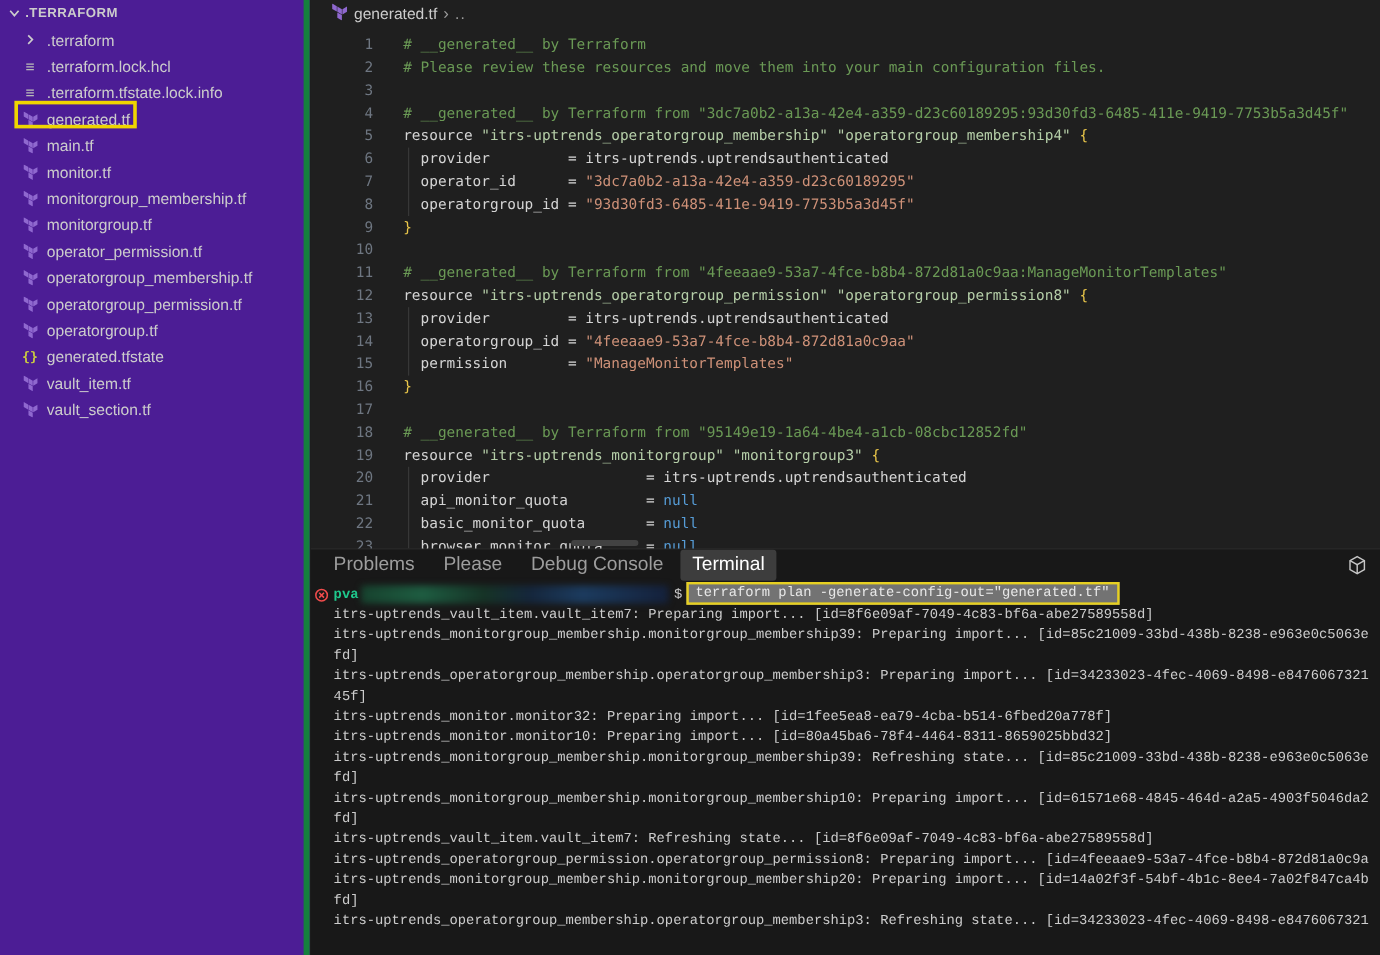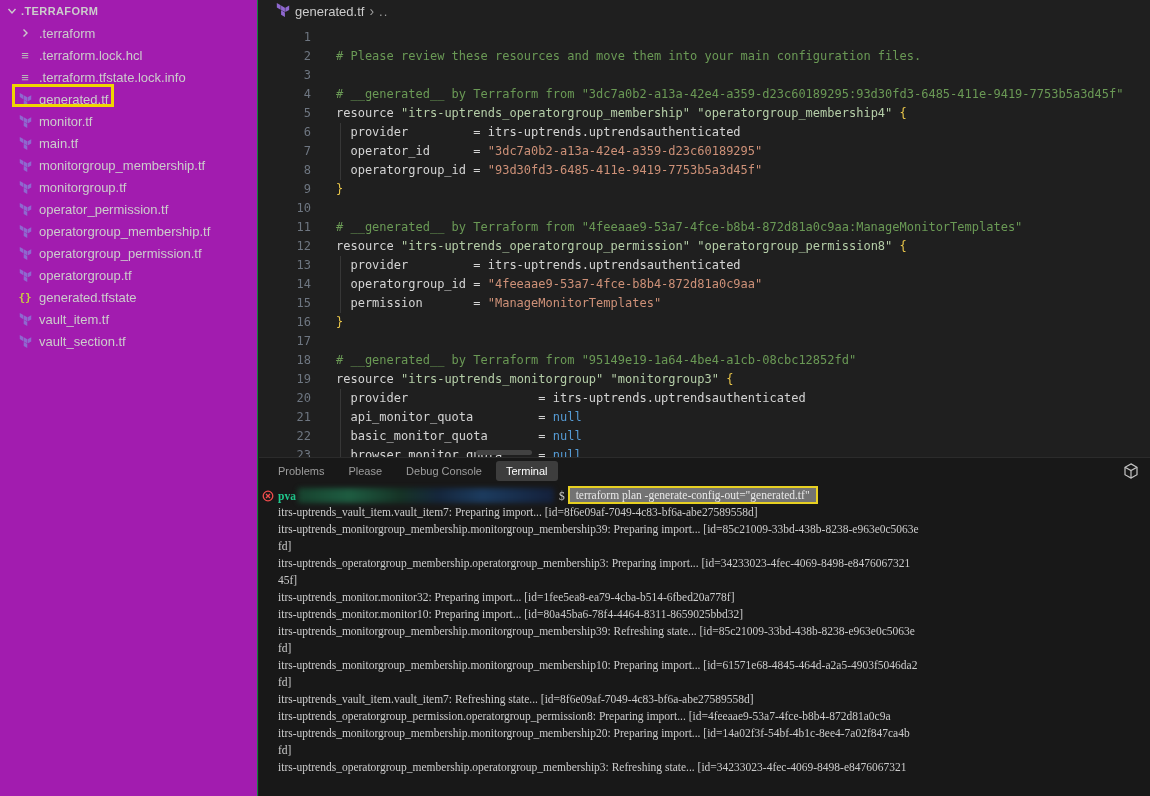--- a/index.html
+++ b/index.html
@@ -5,21 +5,21 @@
   * { margin:0; padding:0; box-sizing:border-box; }
   html,body { background:#111; }
   #app {
     position:relative; width:1150px; height:796px; overflow:hidden;
     background:#1f1f1f; font-family:"Liberation Sans", sans-serif;
     color:#cccccc; cursor:default;
   }
   
   #sidebar {
     position:absolute; left:0; top:0; width:258px; height:796px;
-    background:#a21caf; border-right:1px solid #15803d;text-align:right;
+    background:#4c1d95; border-right:5px solid #15803d;text-align:right;
   }
   .explorer-header {
     height:22px; display:flex; align-items:center; padding-left:4px;
     font-size:11px; font-weight:bold; letter-spacing:.4px; color:#cccccc;
   }
   .explorer-header .chev { width:16px; height:16px; display:flex; align-items:center; justify-content:center; margin-right:1px; }
   .tree { padding-top:0px; }
   .tree-item {
     height:22px; display:flex; align-items:center; padding-left:16px;
     font-size:13px; color:#cccccc; white-space:nowrap;
@@ -59,24 +59,24 @@
   #hscroll-thumb {
     position:absolute; left:217px; top:450px; width:56px; height:5px;
     background:#424242; border-radius:3px;
   }
   
   #panel {
     position:absolute; left:259px; top:458px; width:891px; height:338px;
     background:#181818; overflow:hidden;
   }
   .panel-tabs { height:26px; display:flex; align-items:center; padding-left:19px; gap:24px; position:relative; }
-  .ptab { font-size:11px; color:#9d9d9d; padding:4px 0; }
+  .ptab { font-size:16px; color:#9d9d9d; padding:4px 0; }
   .ptab.active { background:#3d3d3d; color:#ffffff; border-radius:3px; padding:4px 10px; margin:12px -10px; }
   .panel-action { position:absolute; right:10px; top:4px; width:18px; height:18px; }
-  #term { position:relative; padding:3px 0 0 19px; font-family:Liberation Serif, serif; font-size:11.5px; color:#cccccc; }
+  #term { position:relative; padding:3px 0 0 19px; font-family:Liberation Mono, monospace; font-size:11.5px; color:#cccccc; }
   .trow { height:17px; line-height:17px; white-space:pre; overflow:hidden; }
   .prompt-row { display:flex; align-items:center; height:17px; position:relative; }
   .cmd-fail-icon { position:absolute; left:-16px; top:3px; width:12px; height:12px; }
   .prompt-user { color:#1fc98d; font-weight:bold; }
   .redaction {
     width:256px; height:15px; margin:0 5px 0 2px; border-radius:2px;
     background:linear-gradient(90deg,#17422e 0%,#1e5c41 20%,#163326 40%,#15263c 55%,#1c3b5e 72%,#14203a 100%);
     filter:blur(2.5px);
   }
   .prompt-symbol { color:#cccccc; margin-right:3px; }
@@ -133,34 +133,34 @@
           <span class="ticon">
             <svg width="13" height="13" viewBox="0 0 24 24">
               <g fill="#8f68cf">
                 <path d="M1.44 0v7.575l6.56 3.79V3.787z"></path>
                 <path d="M22.56 4.227l-6.56 3.79v7.574l6.56-3.788z"></path>
                 <path d="M8.72 4.23v7.575l6.56 3.787V8.018z"></path>
                 <path d="M8.72 12.635v7.575L15.28 24v-7.578z"></path>
               </g>
             </svg>
           </span>
+          <span>main.tf</span>
+        </div>
+        <div class="tree-item">
+          <span class="ticon">
+            <svg width="13" height="13" viewBox="0 0 24 24">
+              <g fill="#8f68cf">
+                <path d="M1.44 0v7.575l6.56 3.79V3.787z"></path>
+                <path d="M22.56 4.227l-6.56 3.79v7.574l6.56-3.788z"></path>
+                <path d="M8.72 4.23v7.575l6.56 3.787V8.018z"></path>
+                <path d="M8.72 12.635v7.575L15.28 24v-7.578z"></path>
+              </g>
+            </svg>
+          </span>
           <span>monitor.tf</span>
-        </div>
-        <div class="tree-item">
-          <span class="ticon">
-            <svg width="13" height="13" viewBox="0 0 24 24">
-              <g fill="#8f68cf">
-                <path d="M1.44 0v7.575l6.56 3.79V3.787z"></path>
-                <path d="M22.56 4.227l-6.56 3.79v7.574l6.56-3.788z"></path>
-                <path d="M8.72 4.23v7.575l6.56 3.787V8.018z"></path>
-                <path d="M8.72 12.635v7.575L15.28 24v-7.578z"></path>
-              </g>
-            </svg>
-          </span>
-          <span>main.tf</span>
         </div>
         <div class="tree-item">
           <span class="ticon">
             <svg width="13" height="13" viewBox="0 0 24 24">
               <g fill="#8f68cf">
                 <path d="M1.44 0v7.575l6.56 3.79V3.787z"></path>
                 <path d="M22.56 4.227l-6.56 3.79v7.574l6.56-3.788z"></path>
                 <path d="M8.72 4.23v7.575l6.56 3.787V8.018z"></path>
                 <path d="M8.72 12.635v7.575L15.28 24v-7.578z"></path>
               </g>
@@ -275,21 +275,21 @@
               <path d="M22.56 4.227l-6.56 3.79v7.574l6.56-3.788z"></path>
               <path d="M8.72 4.23v7.575l6.56 3.787V8.018z"></path>
               <path d="M8.72 12.635v7.575L15.28 24v-7.578z"></path>
             </g>
           </svg></span>
       <span>generated.tf</span>
       <span class="sep">›</span>
       <span class="more">..</span>
     </div>
     <div id="code">
-        <div class="cline"><span class="ln">1</span></div>
+        <div class="cline"><span class="ln">1</span><span class="ctext"><span class="cm"># __generated__ by Terraform</span></span></div>
         <div class="cline"><span class="ln">2</span><span class="ctext"><span class="cm"># Please review these resources and move them into your main configuration files.</span></span></div>
         <div class="cline"><span class="ln">3</span><span class="ctext"></span></div>
         <div class="cline"><span class="ln">4</span><span class="ctext"><span class="cm"># __generated__ by Terraform from "3dc7a0b2-a13a-42e4-a359-d23c60189295:93d30fd3-6485-411e-9419-7753b5a3d45f"</span></span></div>
         <div class="cline"><span class="ln">5</span><span class="ctext"><span class="df">resource </span><span class="res">"itrs-uptrends_operatorgroup_membership"</span><span class="df"> </span><span class="res">"operatorgroup_membership4"</span><span class="df"> </span><span class="br">{</span></span></div>
         <div class="cline"><span class="ln">6</span><span class="ctext"><span class="df">  provider         = itrs-uptrends.uptrendsauthenticated</span></span></div>
         <div class="cline"><span class="ln">7</span><span class="ctext"><span class="df">  operator_id      = </span><span class="str">"3dc7a0b2-a13a-42e4-a359-d23c60189295"</span></span></div>
         <div class="cline"><span class="ln">8</span><span class="ctext"><span class="df">  operatorgroup_id = </span><span class="str">"93d30fd3-6485-411e-9419-7753b5a3d45f"</span></span></div>
         <div class="cline"><span class="ln">9</span><span class="ctext"><span class="br">}</span></span></div>
         <div class="cline"><span class="ln">10</span><span class="ctext"></span></div>
         <div class="cline"><span class="ln">11</span><span class="ctext"><span class="cm"># __generated__ by Terraform from "4feeaae9-53a7-4fce-b8b4-872d81a0c9aa:ManageMonitorTemplates"</span></span></div>

